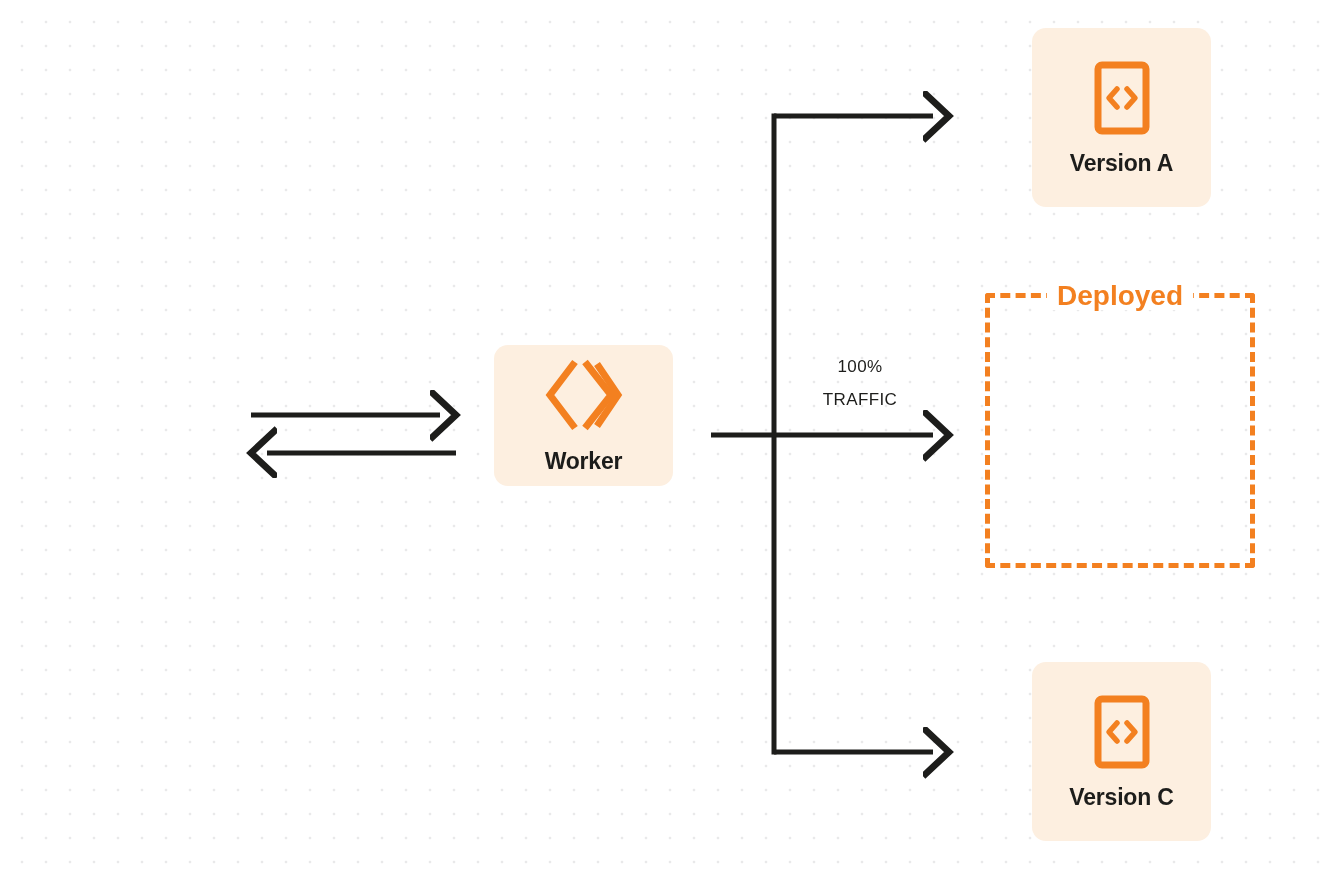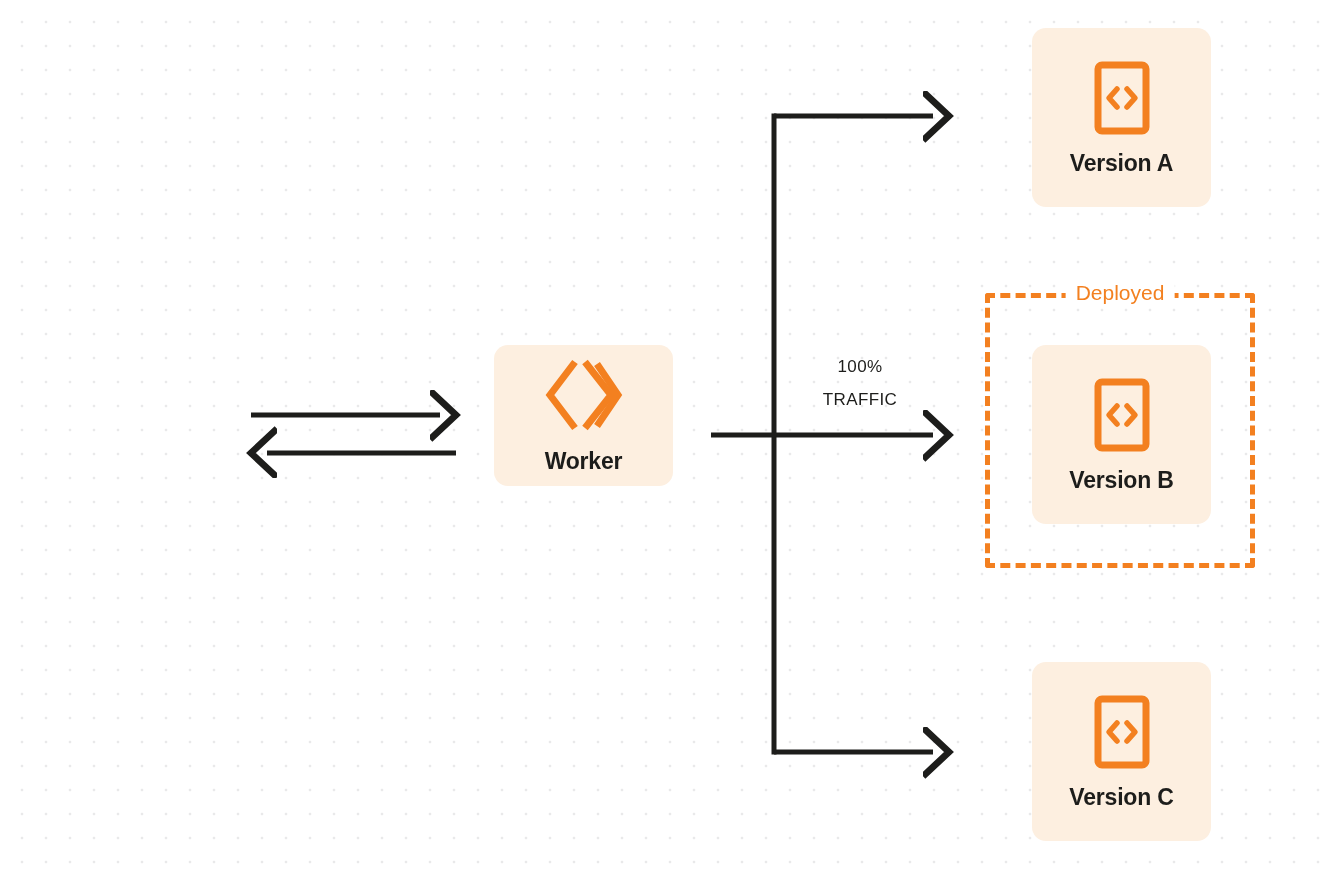--- a/index.html
+++ b/index.html
@@ -90,22 +90,22 @@
     border-radius: 3px;
     box-sizing: border-box;
   }
   .deployed-label {
     position: absolute;
     top: -16px;
     left: 50%;
     transform: translateX(-50%);
     background: #ffffff;
     padding: 0 10px;
-    font-size: 21px;
-    font-weight: normal;
+    font-size: 28px;
+    font-weight: bold;
     color: #f38020;
     line-height: 1;
     white-space: nowrap;
   }
 
   
   #connectors {
     position: absolute;
     left: 0;
     top: 0;
@@ -198,30 +198,20 @@
         <path d="M33,28 L41,37 L33,46" fill="none" stroke="#f38020" stroke-width="5.5" stroke-linecap="round" stroke-linejoin="round"></path>
       </svg>
     </span>
     <span class="node-label">Version A</span>
   </div>
 
   <div class="deployed-box">
     <span class="deployed-label">Deployed</span>
   </div>
 
-  <div class="node node-version node-version-b">
-    <span class="icon-wrap">
-      <svg width="56" height="74" viewBox="0 0 56 74" xmlns="http://www.w3.org/2000/svg">
-        <rect x="4" y="4" width="48" height="66" rx="4" ry="4" fill="none" stroke="#f38020" stroke-width="7"></rect>
-        <path d="M23,28 L15,37 L23,46" fill="none" stroke="#f38020" stroke-width="5.5" stroke-linecap="round" stroke-linejoin="round"></path>
-        <path d="M33,28 L41,37 L33,46" fill="none" stroke="#f38020" stroke-width="5.5" stroke-linecap="round" stroke-linejoin="round"></path>
-      </svg>
-    </span>
-    <span class="node-label">Version B</span>
-  </div>
 
   <div class="node node-version node-version-c">
     <span class="icon-wrap">
       <svg width="56" height="74" viewBox="0 0 56 74" xmlns="http://www.w3.org/2000/svg">
         <rect x="4" y="4" width="48" height="66" rx="4" ry="4" fill="none" stroke="#f38020" stroke-width="7"></rect>
         <path d="M23,28 L15,37 L23,46" fill="none" stroke="#f38020" stroke-width="5.5" stroke-linecap="round" stroke-linejoin="round"></path>
         <path d="M33,28 L41,37 L33,46" fill="none" stroke="#f38020" stroke-width="5.5" stroke-linecap="round" stroke-linejoin="round"></path>
       </svg>
     </span>
     <span class="node-label">Version C</span>

